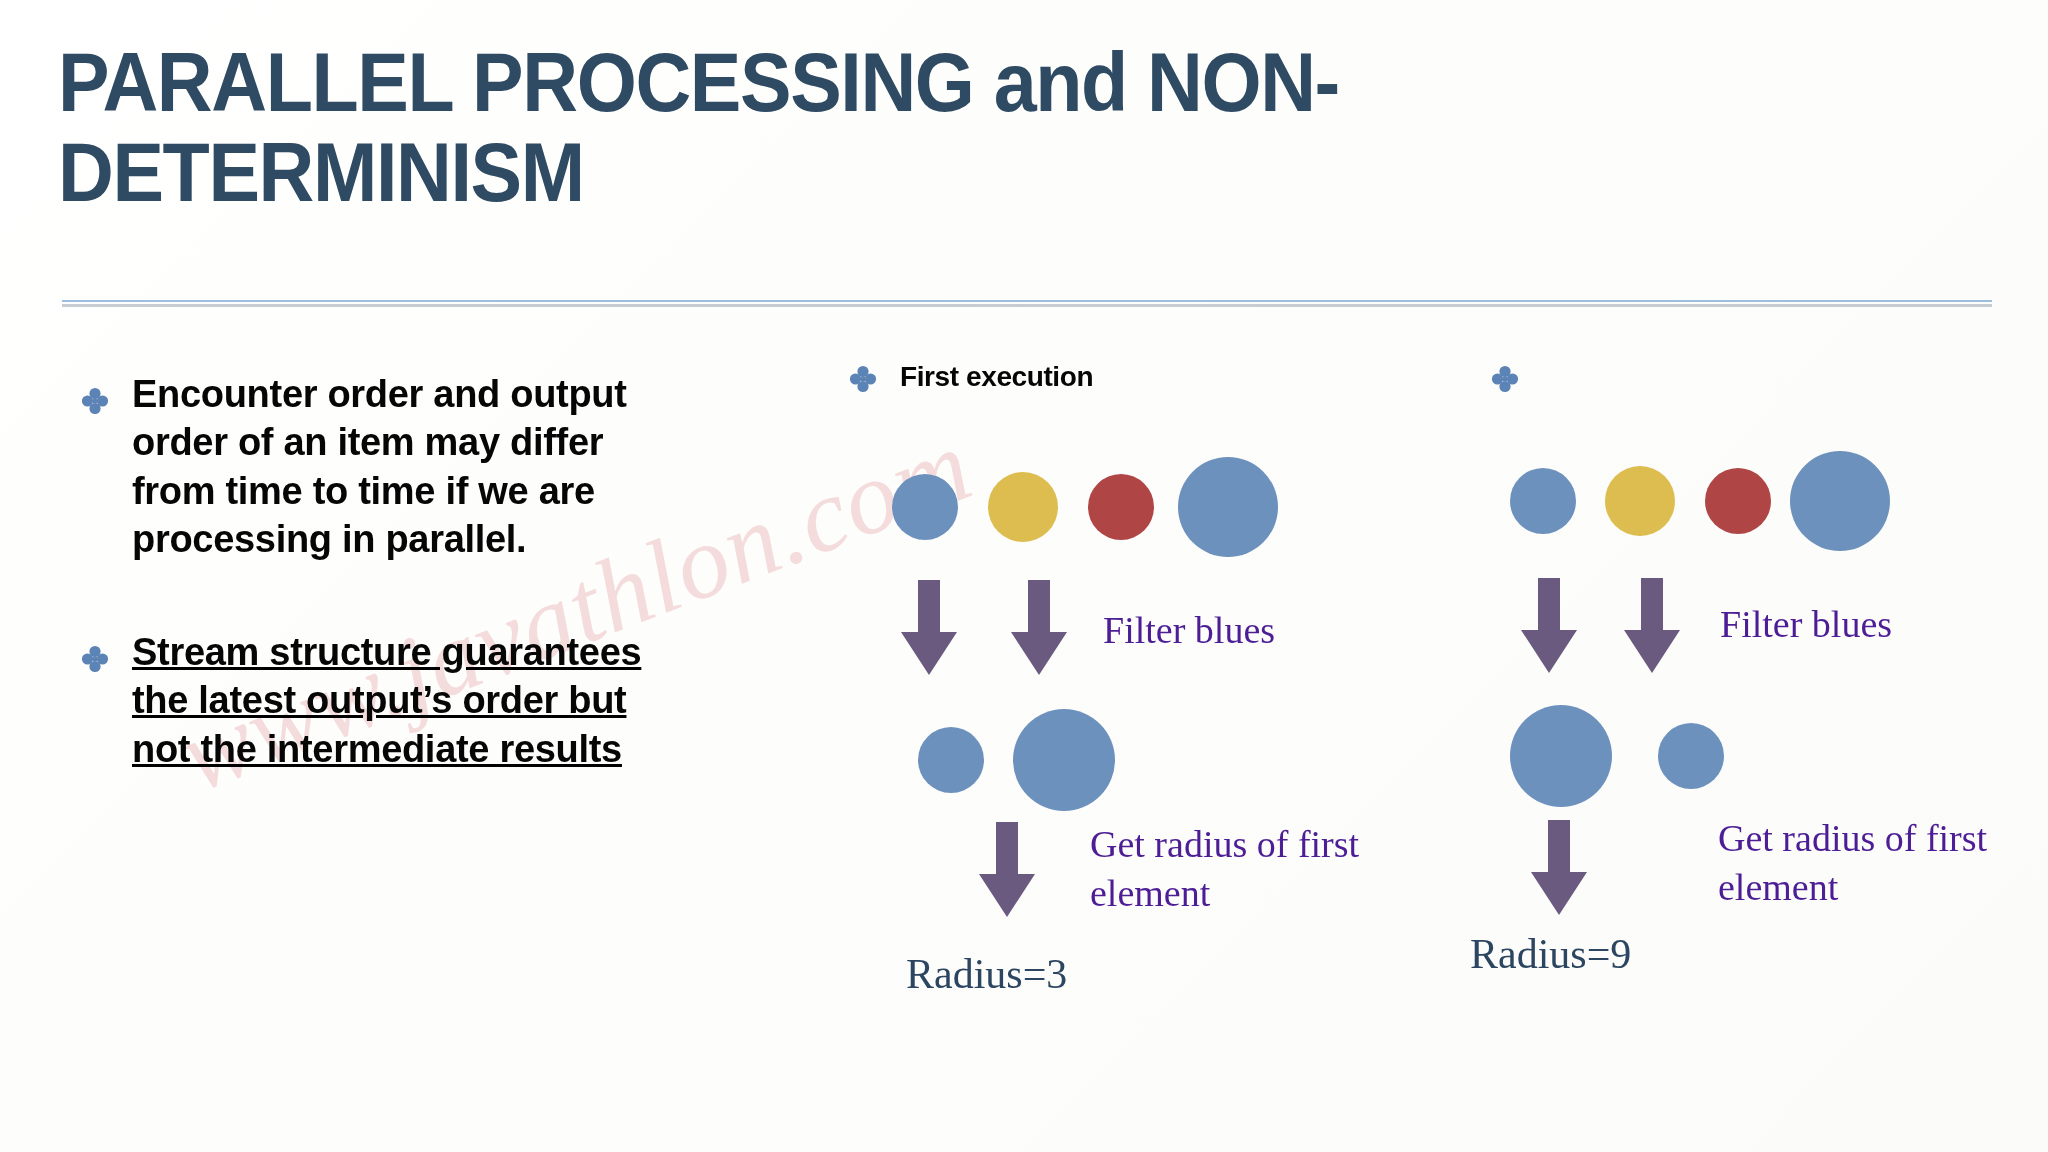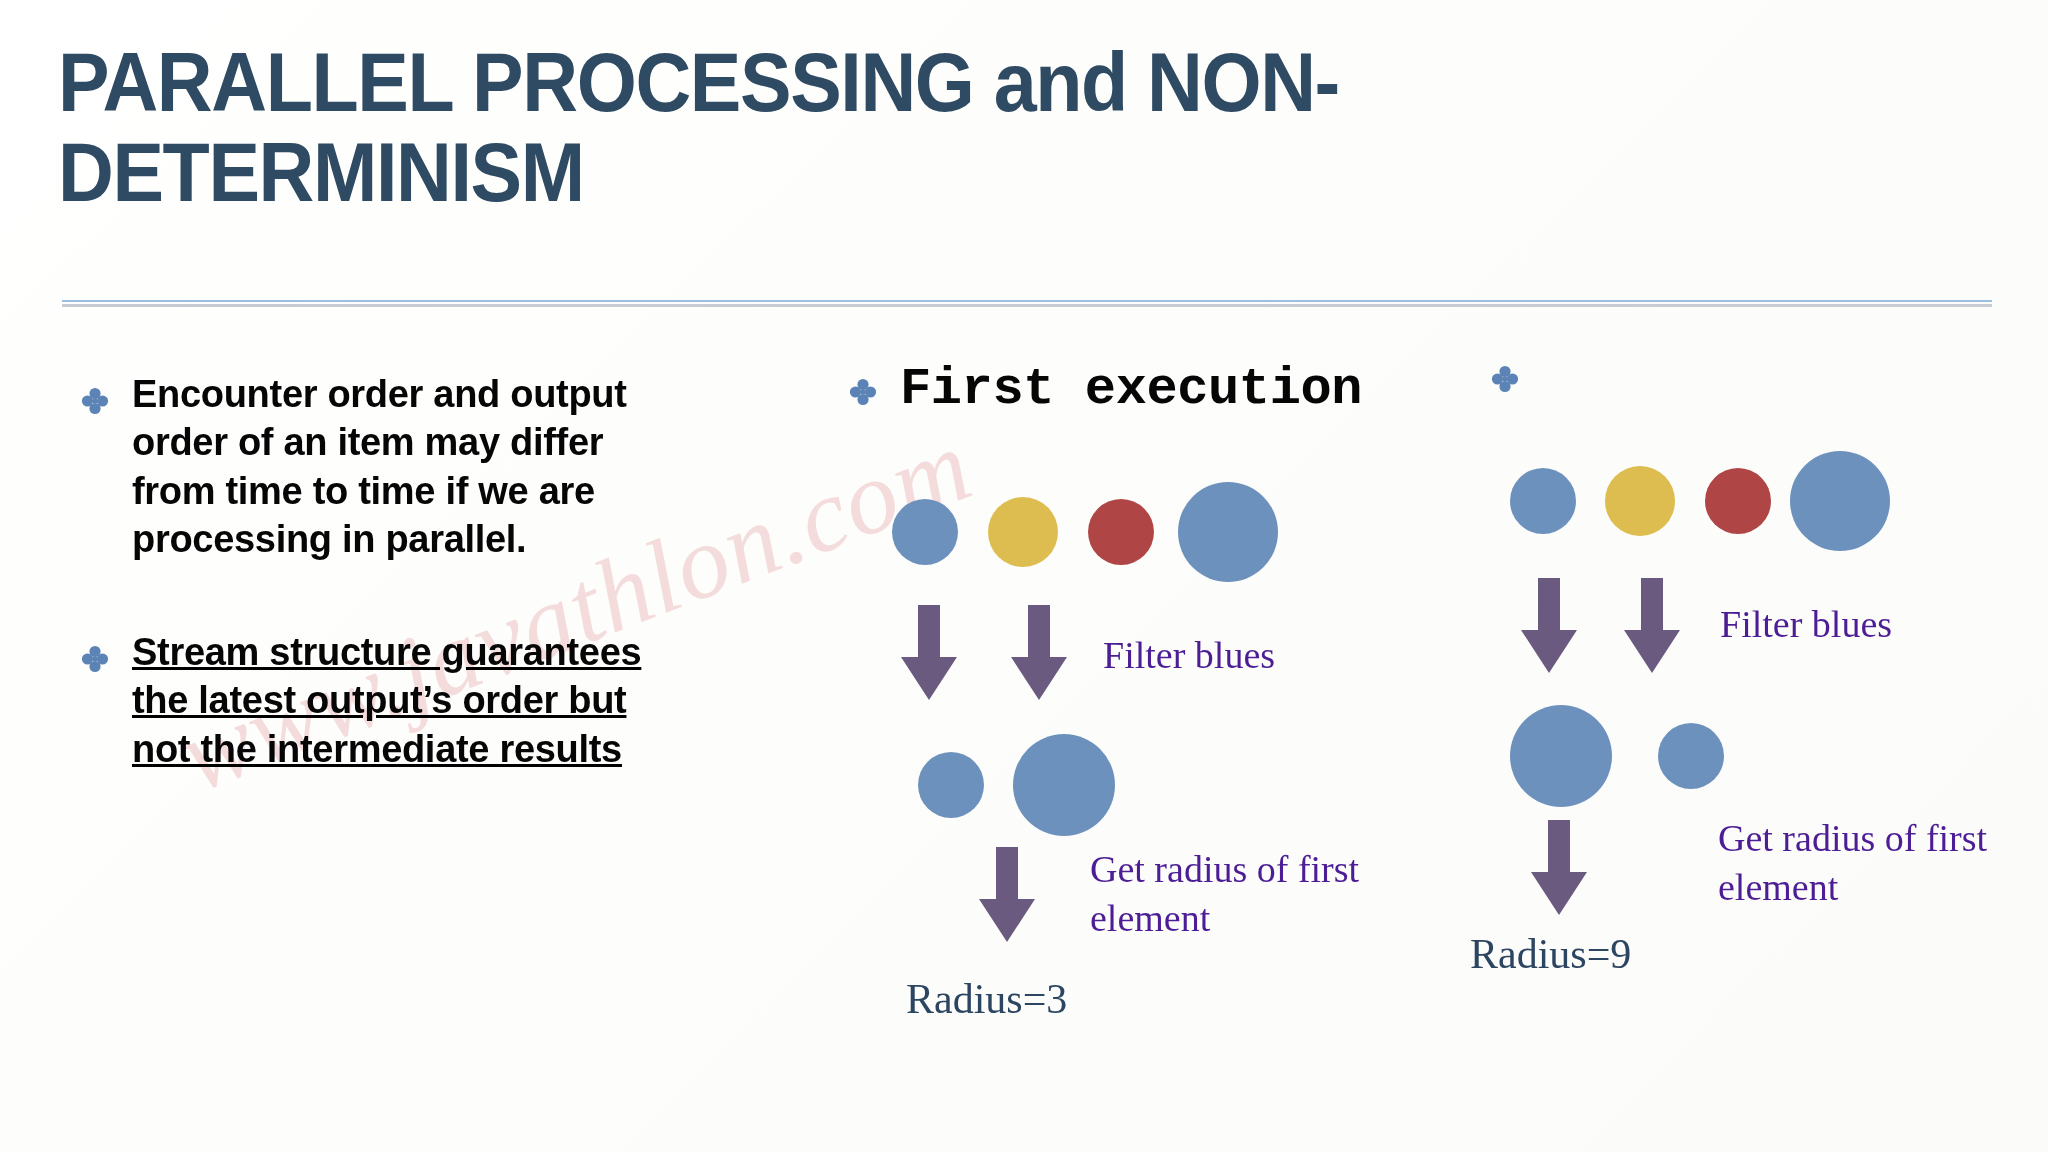--- a/index.html
+++ b/index.html
@@ -114,23 +114,23 @@
   }
   #exec-first { left: 848px; width: 520px; }
   #exec-second { left: 1490px; width: 560px; }
 
   .exec-head {
     display: flex;
     align-items: center;
   }
   .exec-head .floret { margin-right: 22px; margin-top: 4px;}
   .exec-title {
-    font-family: Liberation Mono, monospace;
+    font-family: Liberation Sans, sans-serif;
     font-weight: bold;
-    font-size: 52px;
+    font-size: 28px;
     color: #060606;
     letter-spacing: -0.4px;
     white-space: nowrap;
     text-align: center;
   }
 
   
   .circle-row {
     position: relative;
     height: 110px;

